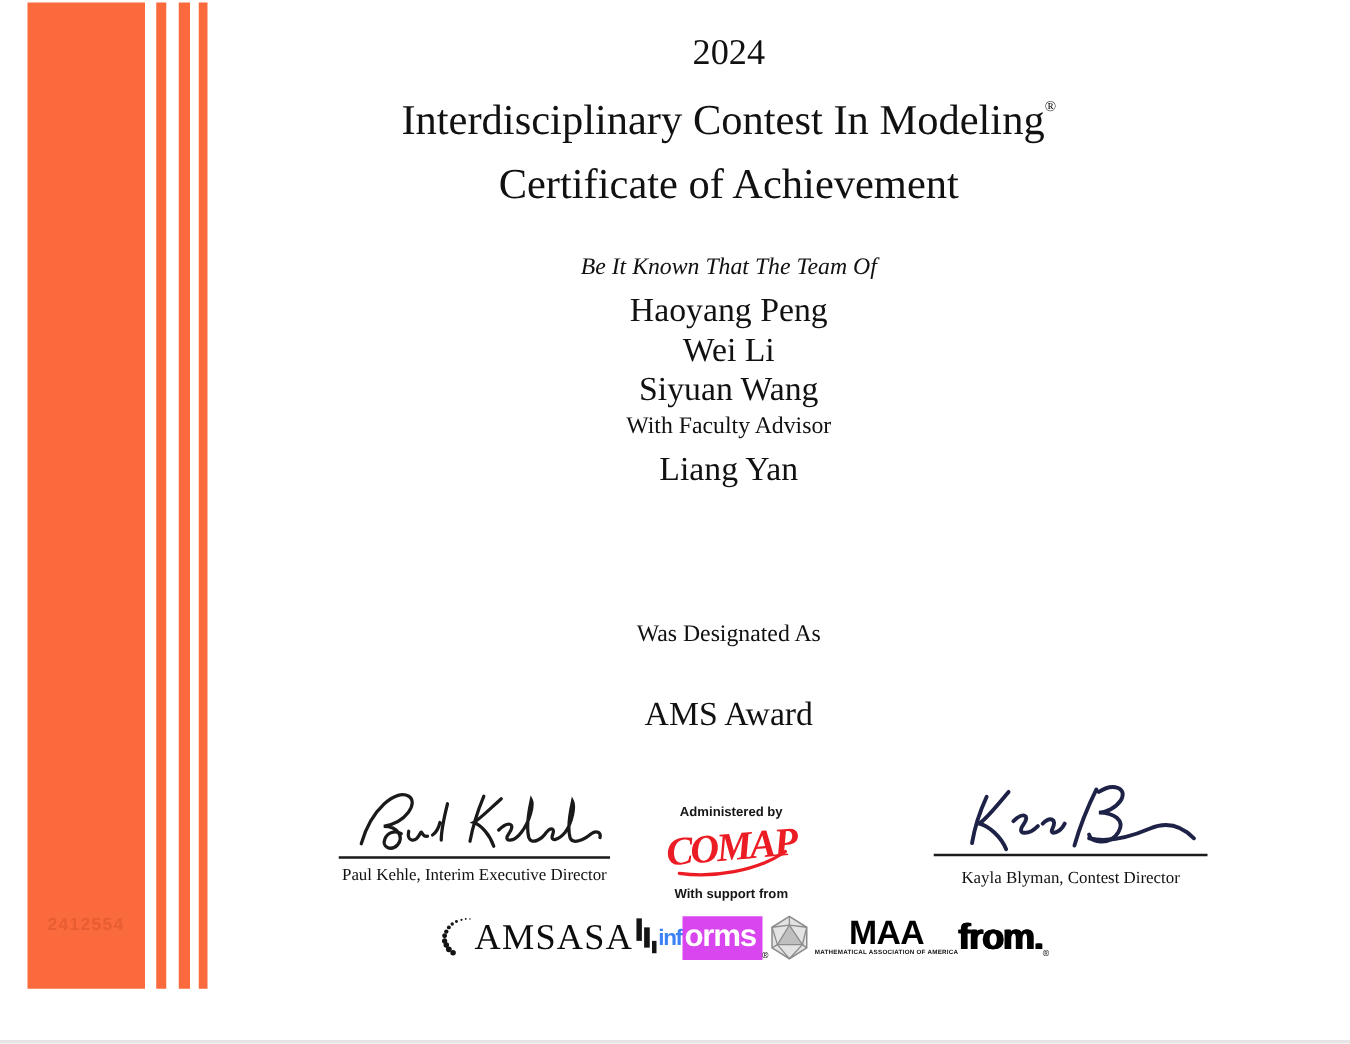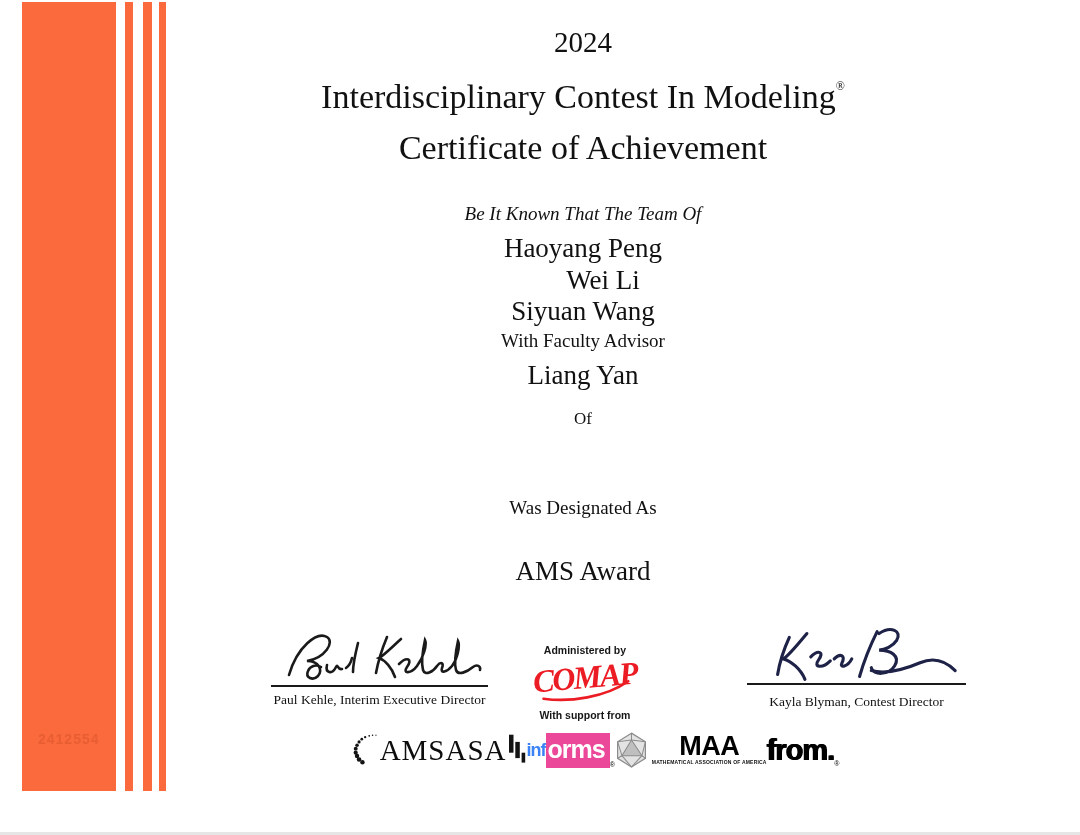--- a/index.html
+++ b/index.html
@@ -21,21 +21,21 @@
   
   .content{position:absolute;left:166px;top:0;width:834px;height:835px;}
   .cline{position:absolute;width:100%;text-align:center;line-height:1.05;white-space:nowrap;}
   .year{top:27px;font-size:29px;}
   .title{top:79px;font-size:34px;}
   .title sup{font-size:12px;vertical-align:18px;}
   .subtitle{top:130px;font-size:34px;}
   .small-line{font-size:19px;}
   .intro{top:204px;font-style:italic;}
   .member-1{top:234px;}
-  .member-2{top:266px;margin-left:20px;}
+  .member-2{top:266px;}
   .member-3{top:297px;}
   .name-line{font-size:27px;}
   .advisor-label{top:331px;}
   .advisor-name{top:361px;}
   .of-label{top:410px;font-size:17px;}
   .institution{top:446px;font-size:27px;}
   .designated-label{top:498px;}
   .designation{top:524px;}
   .award{top:557px;}
   
@@ -55,21 +55,21 @@
     position:absolute;left:166px;top:727px;width:860px;height:46px;
     display:flex;justify-content:center;align-items:center;
   }
   .logo-group{display:flex;align-items:center;white-space:nowrap;}
   .serif-logo{font-family:"Liberation Serif",serif;font-size:29px;letter-spacing:1px;color:#0d0d0d;}
   .informs-prefix{
     font-family:"Liberation Sans",sans-serif;font-weight:bold;font-size:18px;
     letter-spacing:-1px;color:#3b82f6;
   }
   .informs-box{
-    background:#ec4899;color:#fff;font-family:"Liberation Sans",sans-serif;font-weight:bold;
+    background:#d946ef;color:#fff;font-family:"Liberation Sans",sans-serif;font-weight:bold;
     font-size:25px;letter-spacing:-1px;padding:2px 5px 4px 2px;
   }
   .reg-tiny{font-family:"Liberation Sans",sans-serif;font-size:7px;align-self:flex-end;color:#000;}
   .maa-col{display:flex;flex-direction:column;align-items:center;margin-left:4px;}
   .maa-text{font-family:"Liberation Sans",sans-serif;font-weight:bold;font-size:27px;
     letter-spacing:-0.5px;line-height:0.85;color:#000;}
   .maa-caption{font-family:"Liberation Sans",sans-serif;font-weight:bold;font-size:5px;
     letter-spacing:0.2px;color:#111;margin-top:2px;}
   .siam-text{
     font-family:"Liberation Sans",sans-serif;font-weight:bold;font-size:29px;letter-spacing:-1px;
@@ -90,21 +90,20 @@
   <div class="cline year">2024</div>
   <div class="cline title"><span>Interdisciplinary Contest In Modeling</span><sup>®</sup></div>
   <div class="cline subtitle">Certificate of Achievement</div>
 
   <div class="cline small-line intro">Be It Known That The Team Of</div>
   <div class="cline name-line member-1">Haoyang Peng</div>
   <div class="cline name-line member-2">Wei Li</div>
   <div class="cline name-line member-3">Siyuan Wang</div>
   <div class="cline small-line advisor-label">With Faculty Advisor</div>
   <div class="cline name-line advisor-name">Liang Yan</div>
-  <div class="cline of-label">Of</div>
   <div class="cline small-line designated-label">Was Designated As</div>
   <div class="cline name-line award">AMS Award</div>
 </div>
 
 <svg class="sig-svg" style="left:283px;top:629px;" width="205" height="58" viewBox="0 0 205 58">
   <g fill="none" stroke="#1a1a1a" stroke-width="2.6" stroke-linecap="round">
     <path d="M6,46 C14,18 34,2 44,8 C52,13 42,29 24,32 C36,32 40,41 35,47 C30,52 22,49 25,42 C27,37 33,35 38,38"></path>
     <path d="M44,36 C42,44 49,46 53,38 C55,34 54,41 59,40 M63,39 C66,37 68,33 69,29 M75,14 C72,26 70,36 70,43"></path>
     <path d="M104,8 C99,20 95,33 93,44 M118,10 C108,19 100,27 96,29 C102,31 109,39 112,48"></path>
     <path d="M116,35 C124,27 130,30 124,38 C119,45 128,45 134,37 C141,28 144,15 142,11 C140,20 138,33 140,41 C142,47 150,43 154,37 C158,32 161,34 159,39 C157,45 164,43 169,37 C175,29 177,16 175,12 C173,21 171,34 173,41 C175,47 184,43 190,38 C194,35 198,37 197,41"></path>

